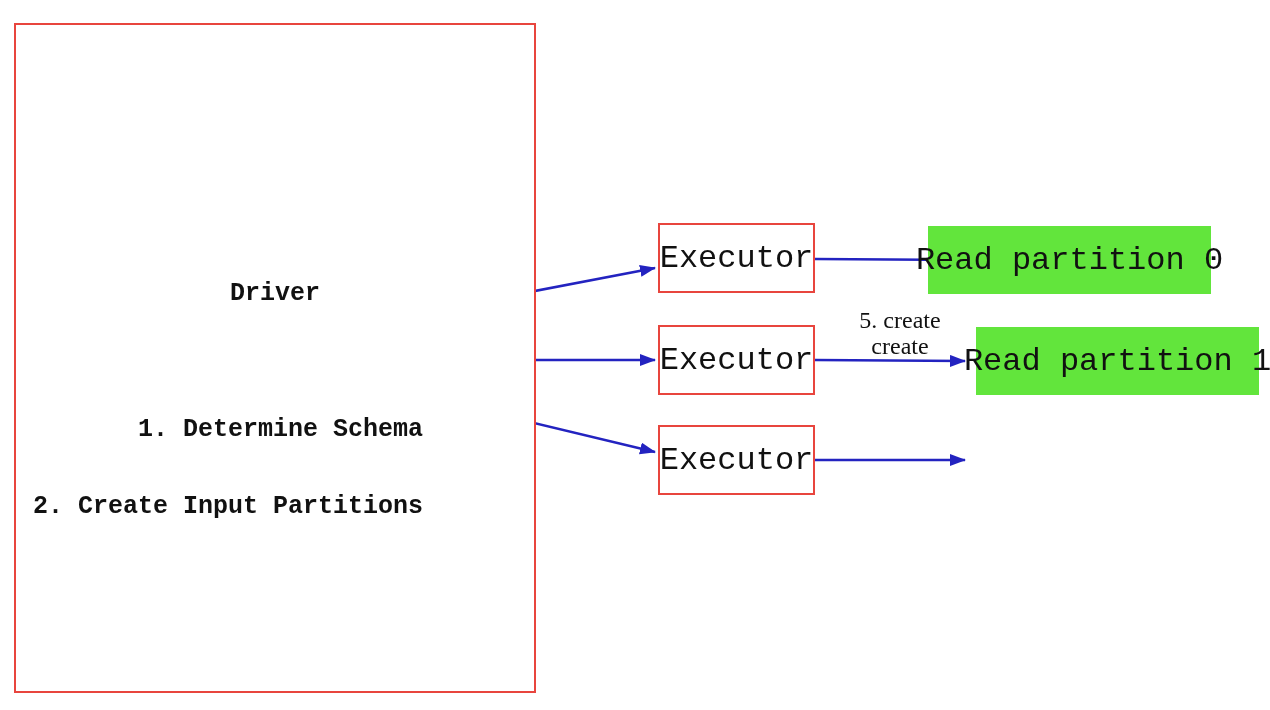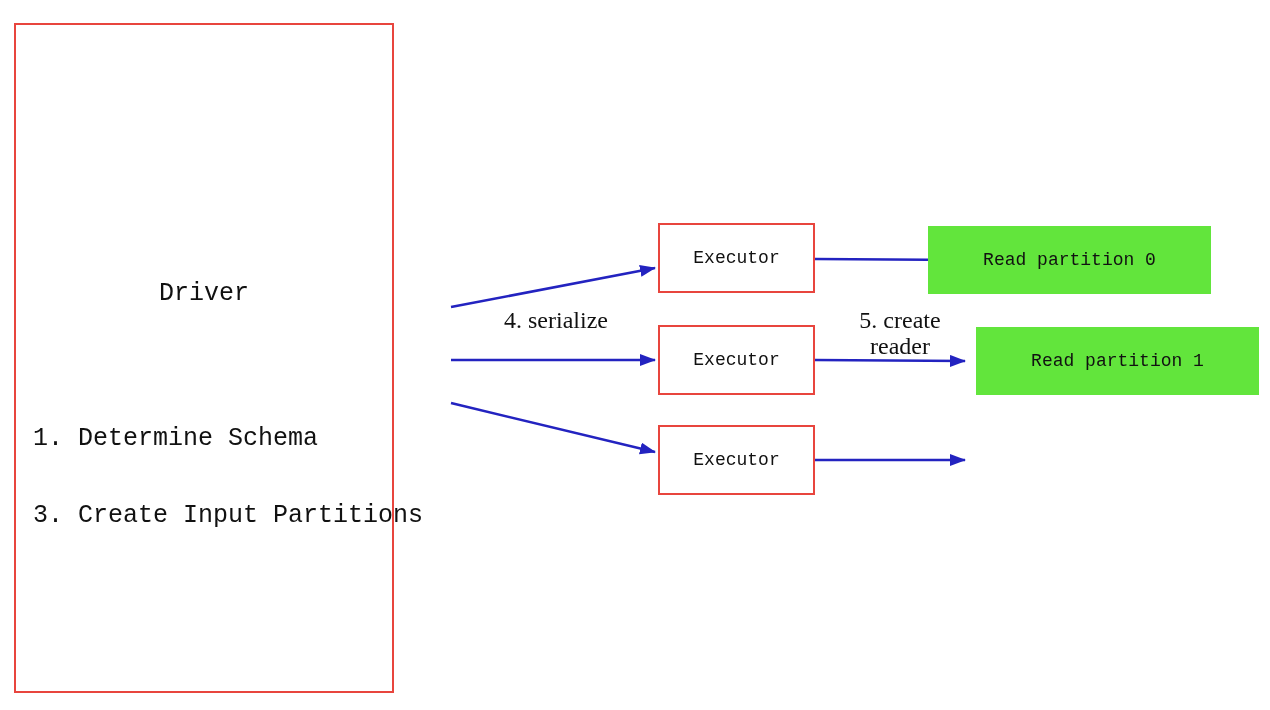--- a/index.html
+++ b/index.html
@@ -29,50 +29,52 @@
     fill: none;
   }
   .arrowhead-path {
     fill: var(--arrow-blue, #2323c0);
     stroke: none;
   }
   .driver {
     position: absolute;
     left: 14px;
     top: 23px;
-    width: 380px;
+    width: 522px;
     height: 670px;
     border: 2px solid var(--node-border-red, #e8453e);
     background: #ffffff;
     box-sizing: border-box;
+    font-weight: bold;
   }
   .driver-title {
     position: absolute;
     left: 0;
     top: 256px;
     width: 100%;
     text-align: center;
     font-size: 25px;
     line-height: 26px;
   }
   .driver-steps {
     position: absolute;
     left: 17px;
-    top: 350px;
+    top: 341px;
     font-size: 25px;
     line-height: 25.5px;
     white-space: pre;
+    text-align: right;
   }
   .node {
     position: absolute;
     display: flex;
     align-items: center;
     justify-content: center;
     box-sizing: border-box;
-    font-size: 18px;
+    font-size: 32px;
     white-space: pre;
   }
   .executor {
     left: 658px;
     width: 157px;
     height: 70px;
     border: 2px solid var(--node-border-red, #e8453e);
     background: #ffffff;
   }
   .executor-0 { top: 223px; }
@@ -124,21 +126,21 @@
     <line class="edge" x1="451" y1="403" x2="655" y2="452" marker-end="url(#arrowhead)"></line>
     <line class="edge" x1="815" y1="259" x2="965" y2="260" marker-end="url(#arrowhead)"></line>
     <line class="edge" x1="815" y1="360" x2="965" y2="361" marker-end="url(#arrowhead)"></line>
     <line class="edge" x1="815" y1="460" x2="965" y2="460" marker-end="url(#arrowhead)"></line>
   </svg>
 
   <div class="driver">
     <div class="driver-title">Driver</div>
     <div class="driver-steps">
       <div class="step">1. Determine Schema</div>
-      <div class="step">3. Create Input Partitions</div>
+      <div class="step">2. Create Input Partitions</div>
     </div>
   </div>
 
   <div class="node executor executor-0">
     <span>Executor</span>
   </div>
   <div class="node executor executor-1">
     <span>Executor</span>
   </div>
   <div class="node executor executor-2">
@@ -146,21 +148,20 @@
   </div>
 
   <div class="node partition partition-0">
     <span>Read partition 0</span>
   </div>
   <div class="node partition partition-1">
     <span>Read partition 1</span>
   </div>
 
   <div class="edge-label serialize-label">
-    <div>4. serialize</div>
   </div>
 
   <div class="edge-label reader-label">
     <div>5. create</div>
-    <div>reader</div>
+    <div>create</div>
   </div>
 
 </div>
 
 </body></html>

